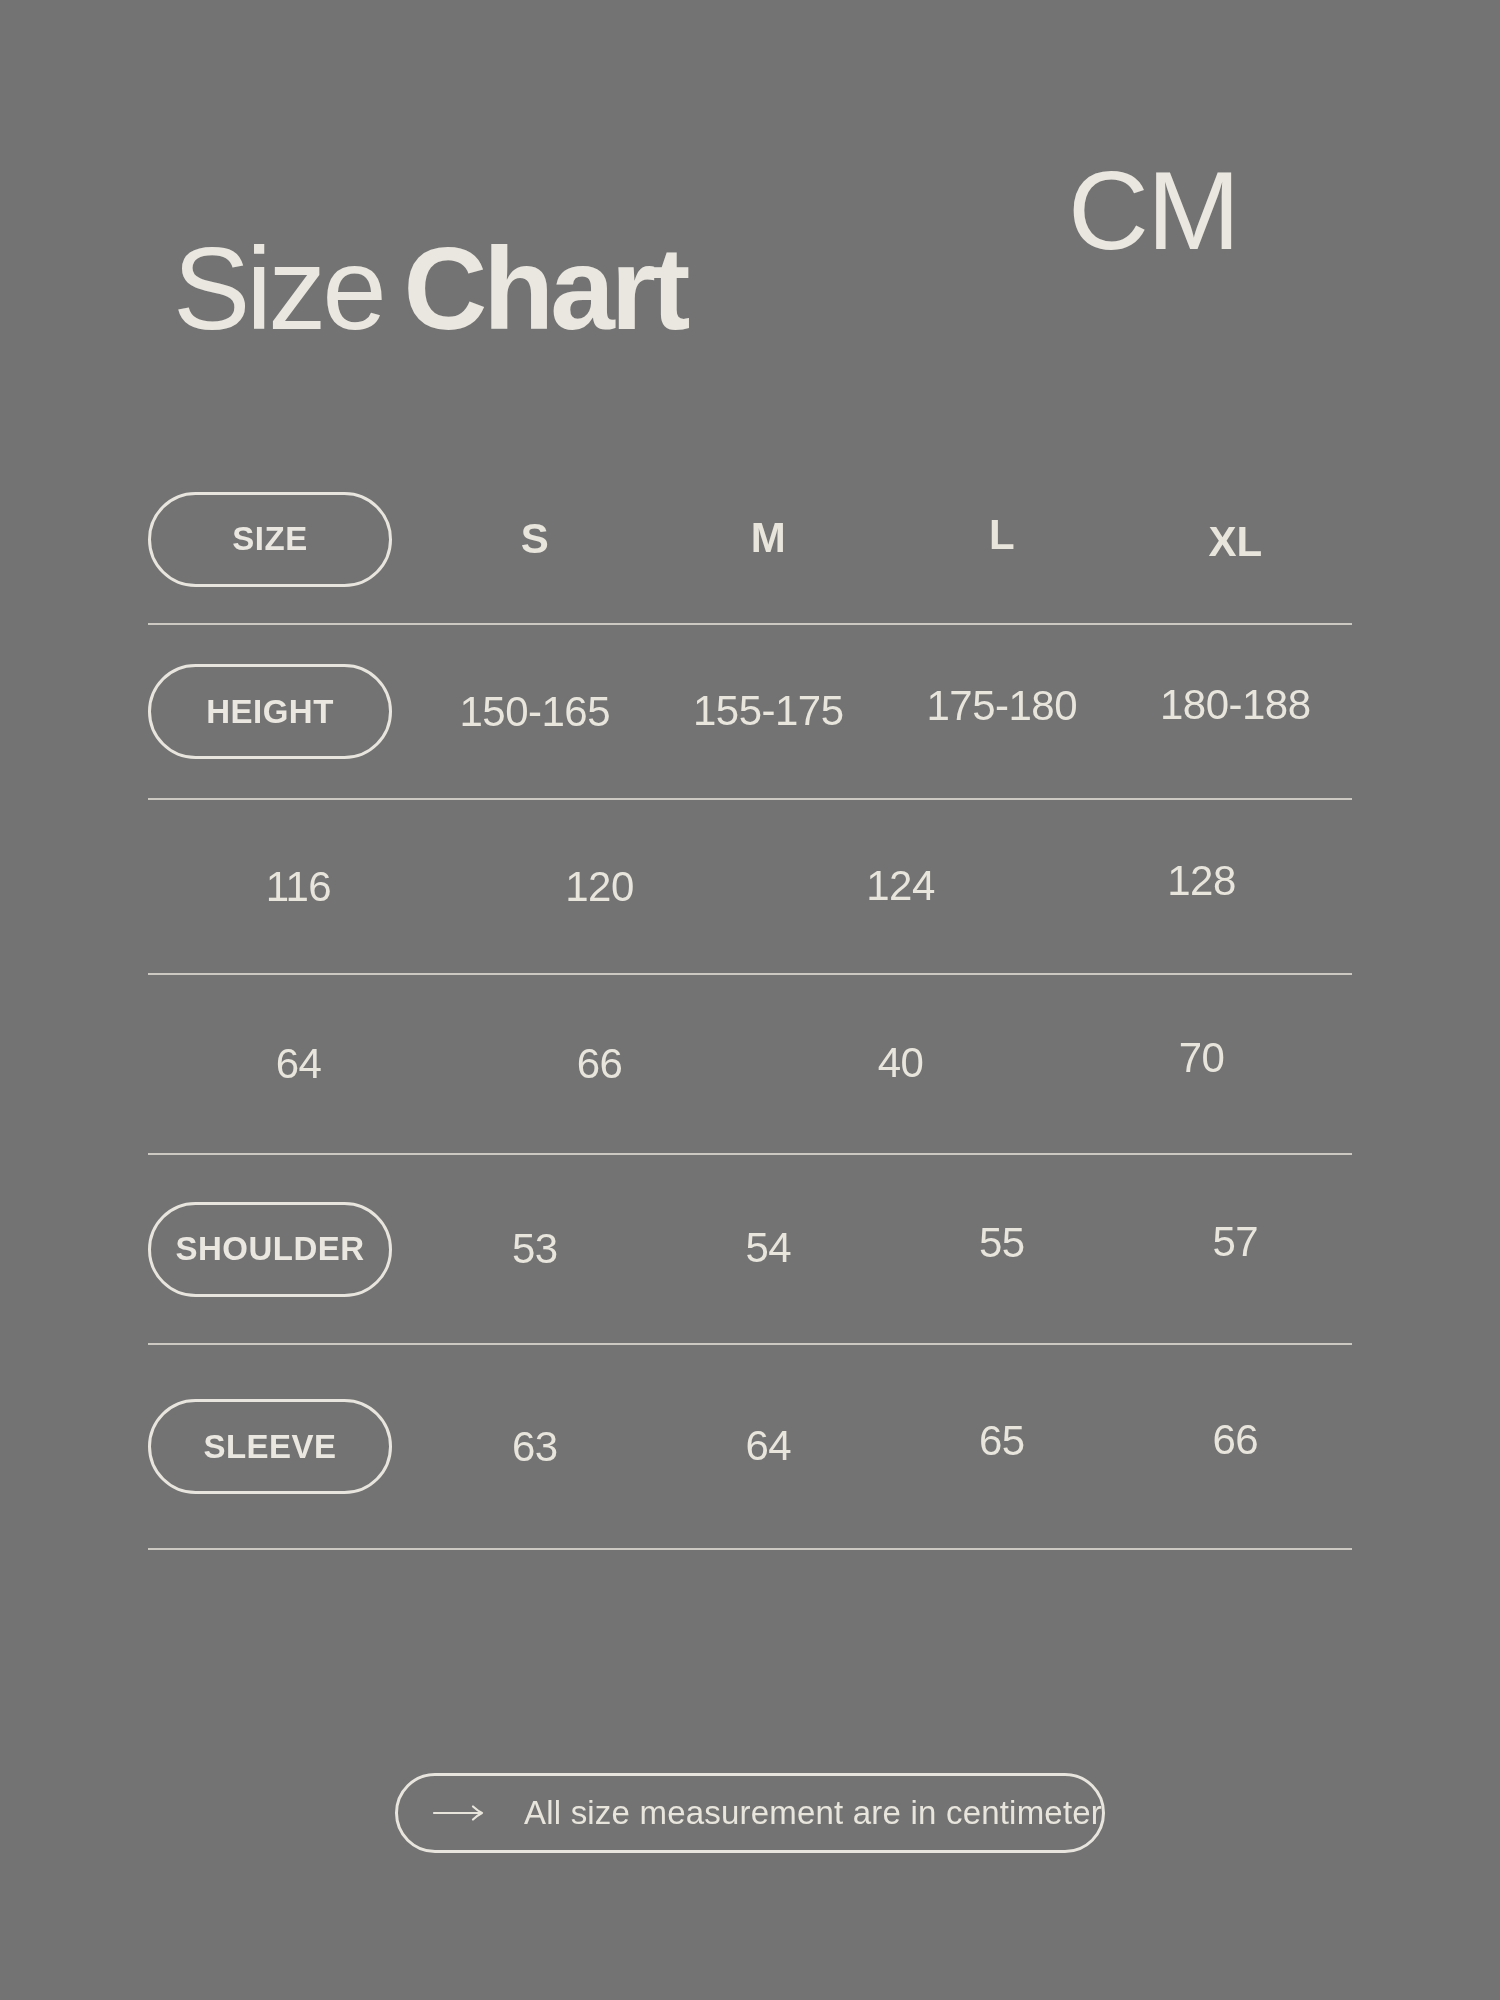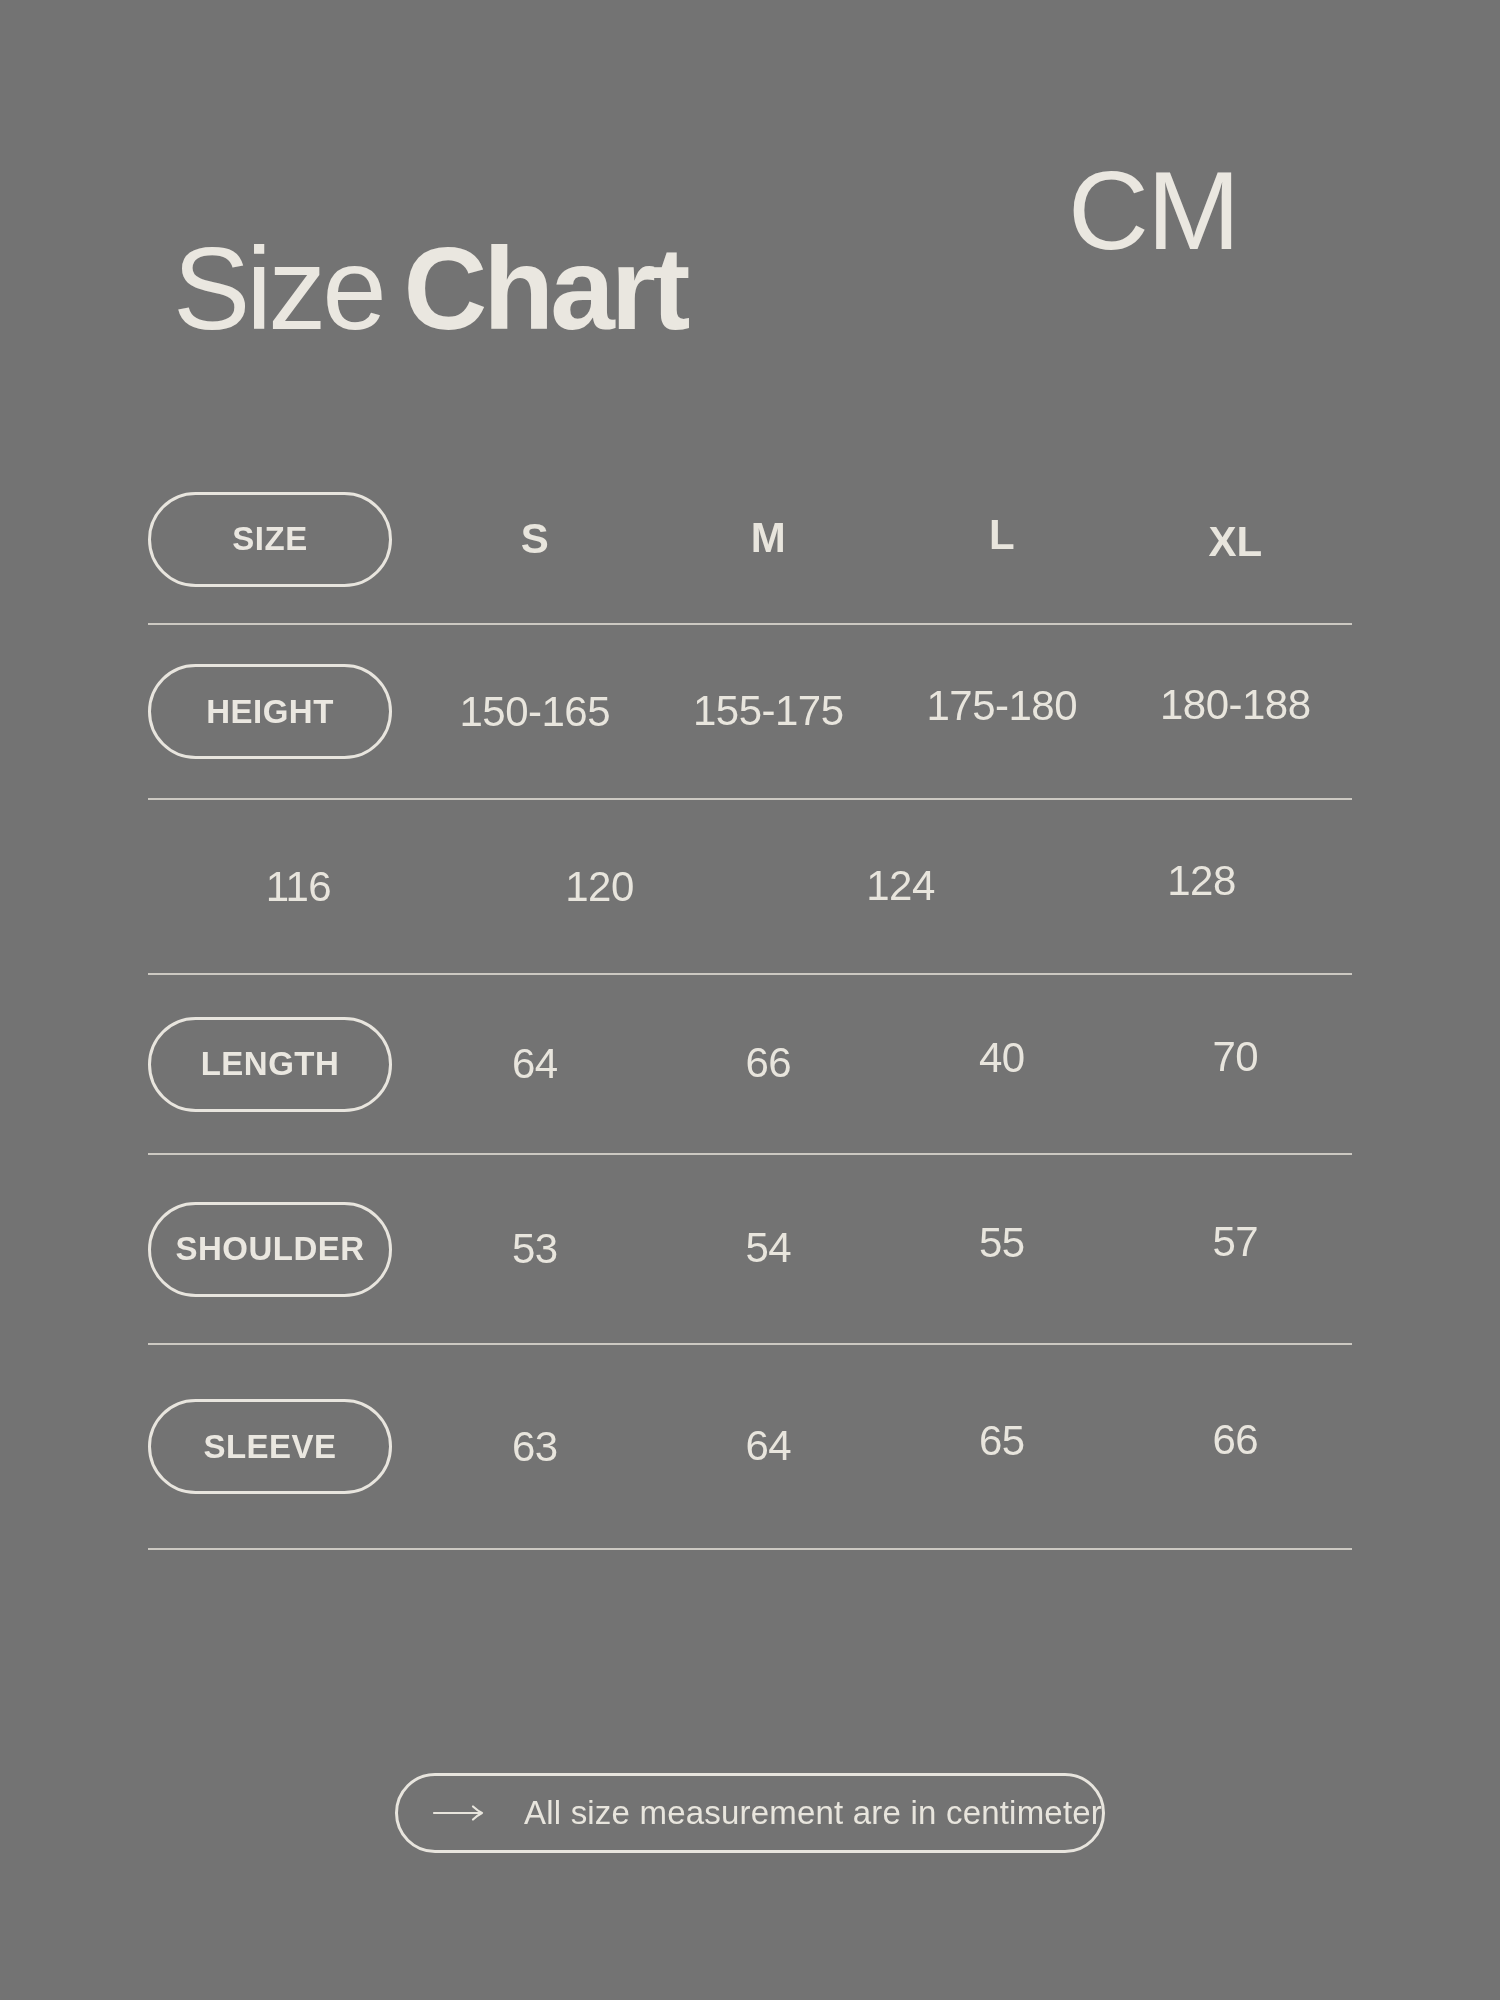--- a/index.html
+++ b/index.html
@@ -162,23 +162,20 @@
     </div>
 
     <div class="row r2">
       <div class="cell">116</div>
       <div class="cell">120</div>
       <div class="cell">124</div>
       <div class="cell">128</div>
     </div>
 
     <div class="row r3">
-      <div class="labelcol">
-        <div class="pill">LENGTH</div>
-      </div>
       <div class="cell">64</div>
       <div class="cell">66</div>
       <div class="cell">40</div>
       <div class="cell">70</div>
     </div>
 
     <div class="row r4">
       <div class="labelcol">
         <div class="pill">SHOULDER</div>
       </div>

